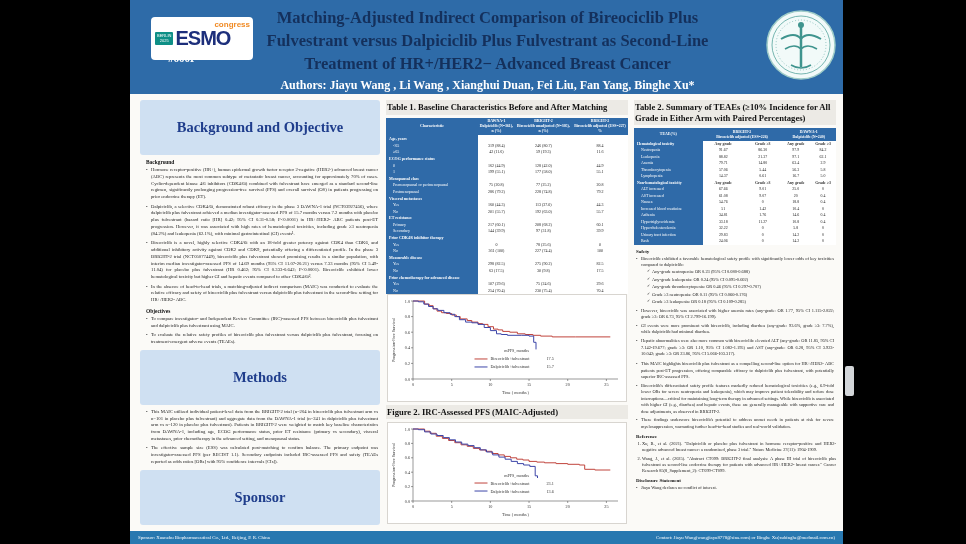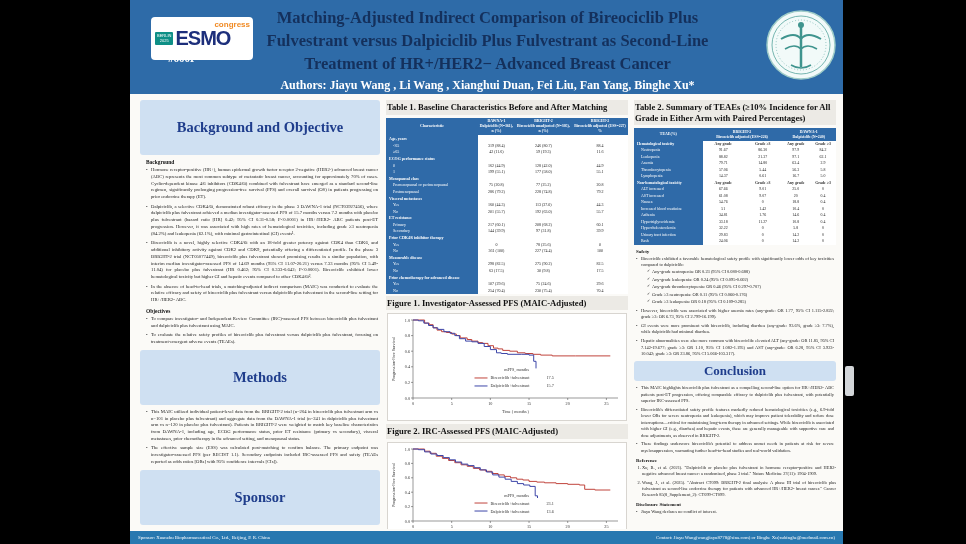--- a/index.html
+++ b/index.html
@@ -276,21 +276,20 @@
                 <td class="">29.6</td>
               </tr>
               <tr>
                 <td class="lbl sub">No</td>
                 <td class="">254 (70.4)</td>
                 <td class="">230 (75.4)</td>
                 <td class="">70.4</td>
               </tr>
             </tbody>
         </table>
-        <div class="tbar">Figure 1. Investigator-Assessed PFS (MAIC-Adjusted)</div>
         <div class="figbox">
           <svg width="236" height="100">
               <line x1="24" y1="83" x2="229" y2="83" stroke="#555" stroke-width="0.6"></line>
               <line x1="24" y1="5" x2="24" y2="83" stroke="#555" stroke-width="0.6"></line>
               <line x1="24" y1="83" x2="24" y2="85" stroke="#555" stroke-width="0.6"></line>
               <text font-family="Liberation Serif, serif" font-size="4.2" fill="#333" x="24" y="89.5" text-anchor="middle">0</text>
               <line x1="62.67924528301887" y1="83" x2="62.67924528301887" y2="85" stroke="#555" stroke-width="0.6"></line>
               <text font-family="Liberation Serif, serif" font-size="4.2" fill="#333" x="62.67924528301887" y="89.5" text-anchor="middle">5</text>
               <line x1="101.35849056603774" y1="83" x2="101.35849056603774" y2="85" stroke="#555" stroke-width="0.6"></line>
               <text font-family="Liberation Serif, serif" font-size="4.2" fill="#333" x="101.35849056603774" y="89.5" text-anchor="middle">10</text>
@@ -503,21 +502,20 @@
                 <li>Any-grade neutropenia: OR 0.23 (95% CI 0.080-0.688)</li>
                 <li>Any-grade leukopenia: OR 0.24 (95% CI 0.095-0.602)</li>
                 <li>Any-grade thrombocytopenia: OR 0.46 (95% CI 0.297-0.707)</li>
                 <li>Grade ≥3 neutropenia: OR 0.11 (95% CI 0.066-0.176)</li>
                 <li>Grade ≥3 leukopenia: OR 0.18 (95% CI 0.109-0.285)</li>
               </ul></li>
             <li>However, bireociclib was associated with higher anemia rates (any-grade: OR 1.77, 95% CI 1.115-2.822; grade ≥3: OR 6.73, 95% CI 2.799-16.199).</li>
             <li>GI events were more prominent with bireociclib, including diarrhea (any-grade: 93.6%, grade ≥3: 7.7%), while dalpiciclib had minimal diarrhea.</li>
             <li>Hepatic abnormalities were also more common with bireociclib: elevated ALT (any-grade: OR 11.85, 95% CI 7.142-19.677; grade ≥3: OR 1.10, 95% CI 1.082-1.195) and AST (any-grade: OR 6.28, 95% CI 3.923-10.042; grade ≥3: OR 23.86, 95% CI 5.066-103.317).</li>
           </ul>
-        <div class="secbar"><span>Conclusion</span></div>
         <ul class="bl">
             <li>This MAIC highlights bireociclib plus fulvestrant as a compelling second-line option for HR+/HER2- ABC patients post-ET progression, offering comparable efficacy to dalpiciclib plus fulvestrant, with potentially superior IRC-assessed PFS.</li>
             <li>Bireociclib's differentiated safety profile features markedly reduced hematological toxicities (e.g., 6.9-fold lower ORs for severe neutropenia and leukopenia), which may improve patient tolerability and reduce dose interruptions—critical for maintaining long-term therapy in advanced settings. While bireociclib is associated with higher GI (e.g., diarrhea) and hepatic events, these are generally manageable with supportive care and dose adjustments, as observed in BRIGHT-2.</li>
             <li>These findings underscore bireociclib's potential to address unmet needs in patients at risk for severe myelosuppression, warranting further head-to-head studies and real-world validation.</li>
           </ul>
         <div class="h">Reference</div>
         <ol class="refs">
             <li>Xu, B., et al. (2021). "Dalpiciclib or placebo plus fulvestrant in hormone receptor-positive and HER2-negative advanced breast cancer: a randomized, phase 3 trial." Nature Medicine 27(11): 1904-1909.</li>
             <li>Wang, J., et al. (2025). "Abstract CT099: BRIGHT-2 final analysis: A phase III trial of bireociclib plus fulvestrant as second-line endocrine therapy for patients with advanced HR+/HER2- breast cancer." Cancer Research 85(8_Supplement_2): CT099-CT099.</li>
           </ol>

